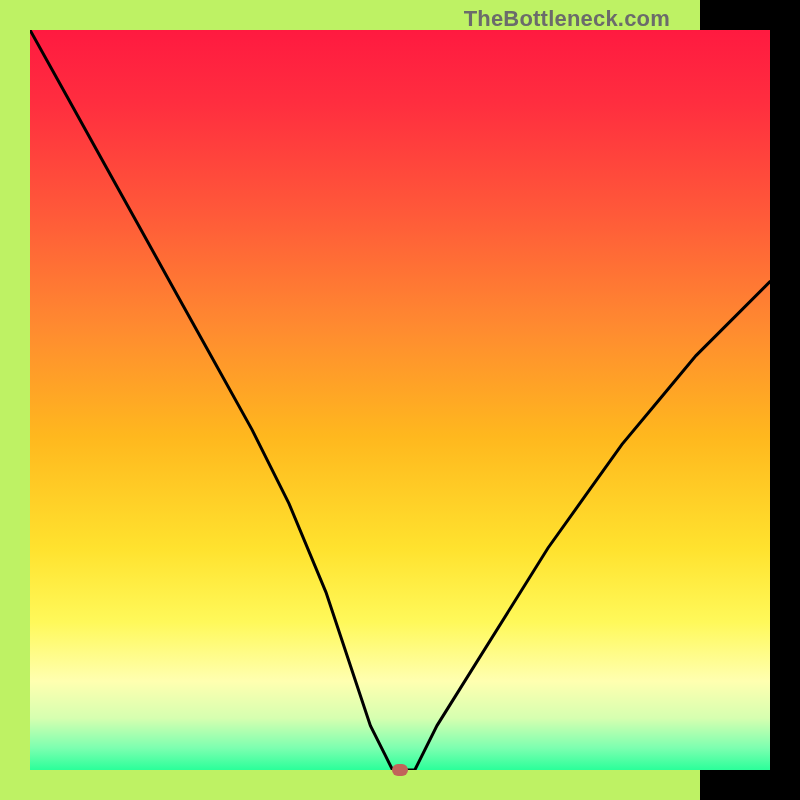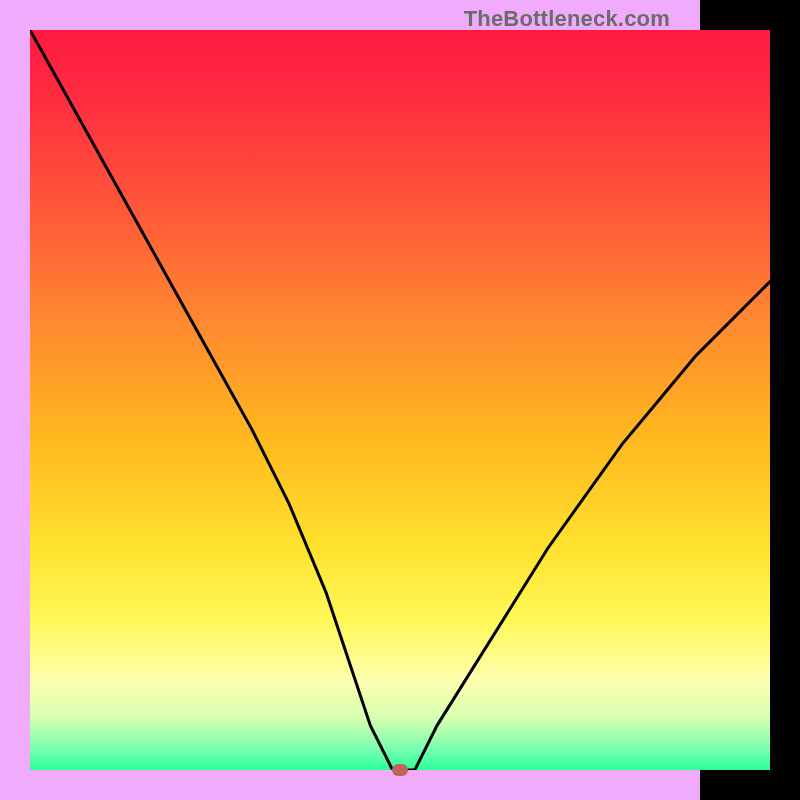--- a/index.html
+++ b/index.html
@@ -9,21 +9,21 @@
     height: 800px;
     background: #000;
     overflow: hidden;
   }
   .frame {
     position: absolute;
     left: 0;
     top: 0;
     width: 700px;
     height: 800px;
-    background: #f0abfc;
+    background: #bef264;
   }
   .plot {
     position: absolute;
     left: 30px;
     top: 30px;
     width: 740px;
     height: 740px;
   }
   .watermark {
     position: absolute;

